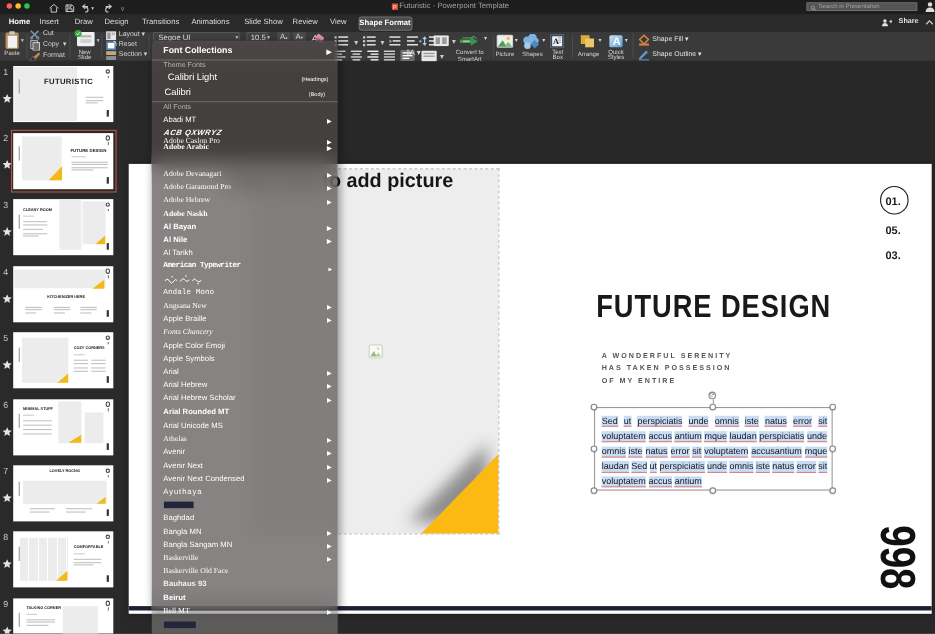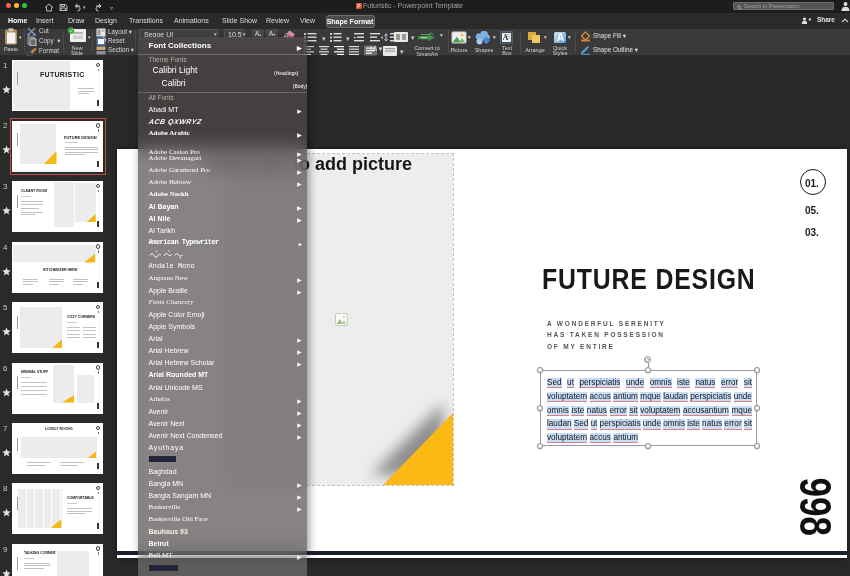--- a/index.html
+++ b/index.html
@@ -625,27 +625,27 @@
   <div class="abs" style="left:530.5px;top:214px;width:1px;height:4px;background:#9a9a9a"></div>
   <div class="abs" style="left:527px;top:206.5px;width:7px;height:7px;border:0.8px solid #8a8a8a;border-radius:50%;background:#fff;color:#777;font-size:6px;line-height:6.5px;text-align:center">⟳</div>
 </div>
 
 <div id="menu">
   <div style="position:absolute;left:0;top:519px;width:169px;height:20px;background:rgba(148,143,140,0.5)"></div>
   <div class="mi b" style="top:3px;font-size:8px">Font Collections<i style="top:2.5px;font-size:6px">▶</i></div>
   <div class="msep" style="top:16.5px"></div>
   <div class="mlab" style="top:19px">Theme Fonts</div>
   <div class="mi" style="top:27.5px;font-size:8.5px;left:15px">Calibri Light<i style="font-style:normal;font-size:5px;right:4px;top:3px">(Headings)</i></div>
-  <div class="mi" style="top:40.5px;font-size:8.5px;left:24px">Calibri<i style="font-style:normal;font-size:5px;right:4px;top:3px">(Body)</i></div>
+  <div class="mi" style="top:40.5px;font-size:8.5px;left:12px">Calibri<i style="font-style:normal;font-size:5px;right:4px;top:3px">(Body)</i></div>
   <div class="msep" style="top:54.5px"></div>
   <div class="mlab" style="top:57px">All Fonts</div>
   <div class="mi" style="top:67.3px">Abadi MT<i>▶</i></div>
   <div class="mi blk" style="top:79.3px">ACB QXWRYZ</div>
   <div class="mi sf b" style="top:91.4px">Adobe Arabic<i>▶</i></div>
-  <div class="mi sf" style="top:110px">Adobe Caslon Pro<i>▶</i></div>
+  <div class="mi sf" style="top:86px">Adobe Caslon Pro<i>▶</i></div>
   <div class="mi sf" style="top:115.5px">Adobe Devanagari<i>▶</i></div>
   <div class="mi sf" style="top:127.6px">Adobe Garamond Pro<i>▶</i></div>
   <div class="mi sf" style="top:139.6px">Adobe Hebrew<i>▶</i></div>
   <div class="mi sf b" style="top:151.7px">Adobe Naskh</div>
   <div class="mi b" style="top:163.7px">Al Bayan<i>▶</i></div>
   <div class="mi b" style="top:175.8px">Al Nile<i>▶</i></div>
   <div class="mi" style="top:187.8px">Al Tarikh</div>
   <div class="mi tw" style="top:199.9px">American Typewriter<i>▶</i></div>
   <div class="mi" style="top:211.9px"><svg width="36" height="9" viewBox="0 0 36 9" style="margin-top:1.5px">
         <path d="M1 5.5 q2 -3.5 4 0 t4 0 q1.5 -2.5 3 -0.5 M15 6 q2 -4.5 4.5 -1 q1.5 2 3.5 -0.5 M26 5.5 q1.5 -3.5 3.5 -0.5 q2 2.5 4.5 0" stroke="#fff" stroke-width="0.9" fill="none"></path>

